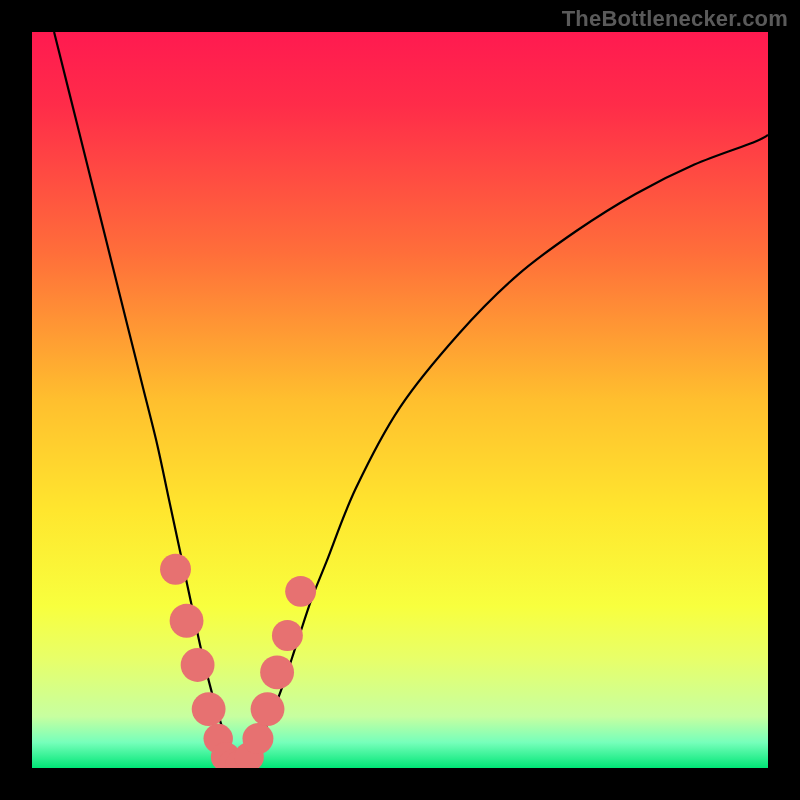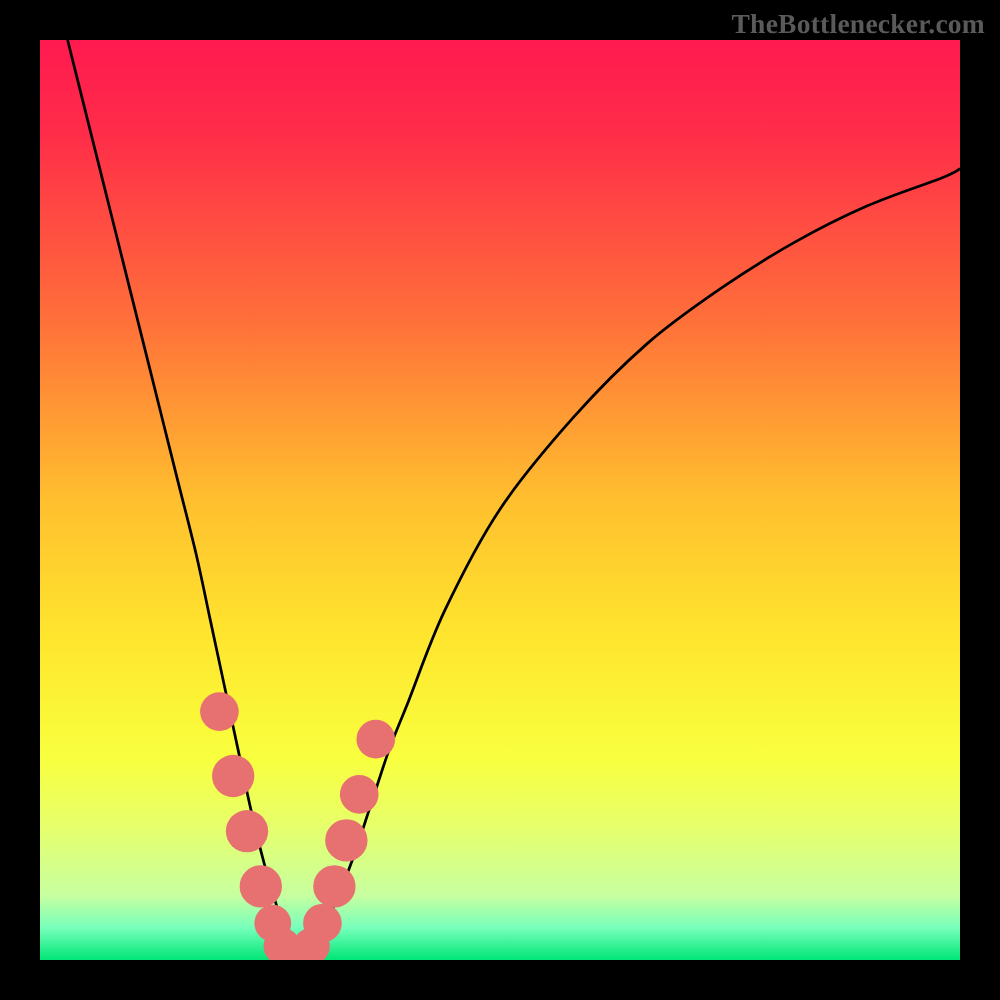--- a/index.html
+++ b/index.html
@@ -28,21 +28,21 @@
   }
   .plot-area svg {
     display: block;
     width: 736px;
     height: 736px;
   }
   .watermark {
     position: absolute;
     top: 6px;
     right: 12px;
-    font-family: Liberation Serif, serif;
+    font-family: Liberation Sans, sans-serif;
     font-size: 22px;
     font-weight: 600;
     color: #5a5a5a;
     letter-spacing: 0.2px;
     user-select: none;
     z-index: 10;
   }
 </style>
 </head>
 <body>

